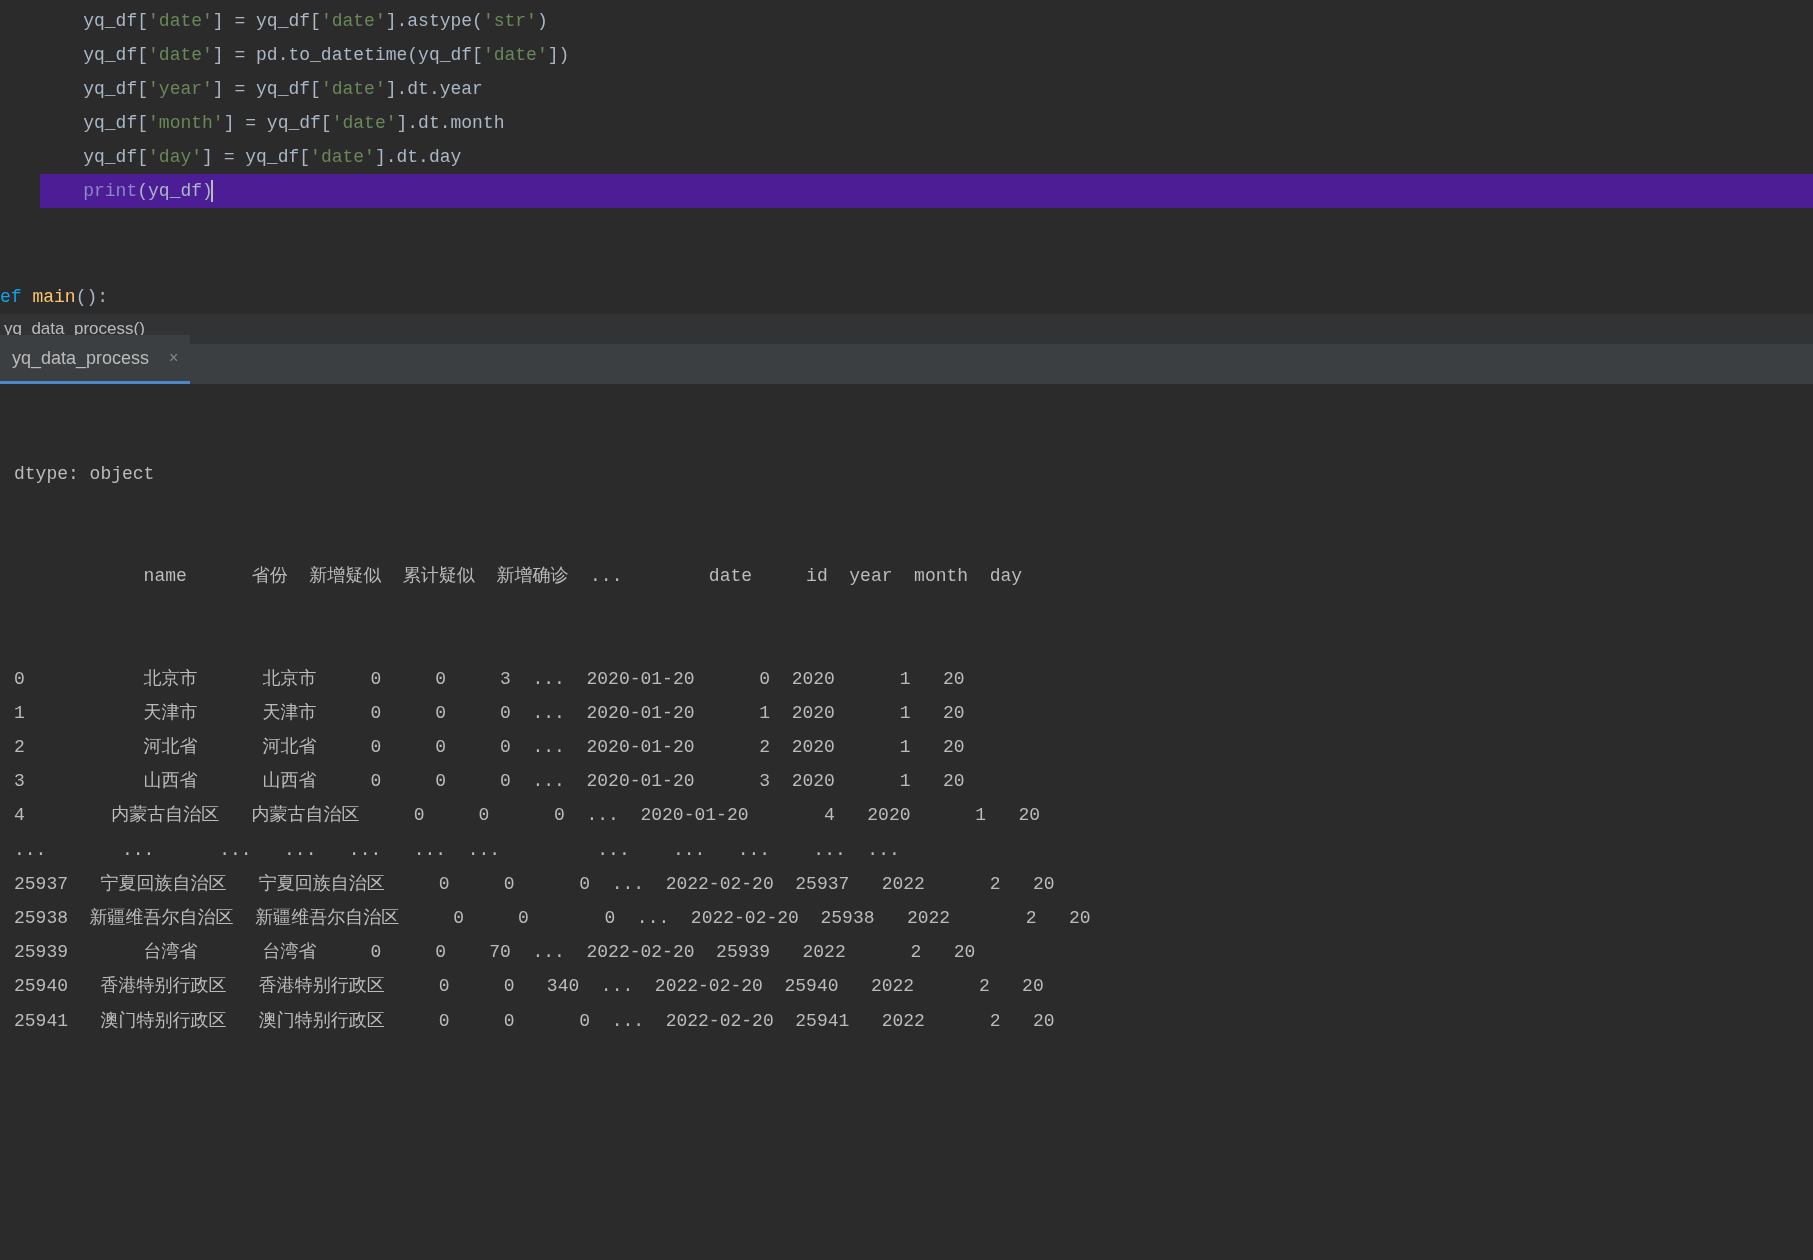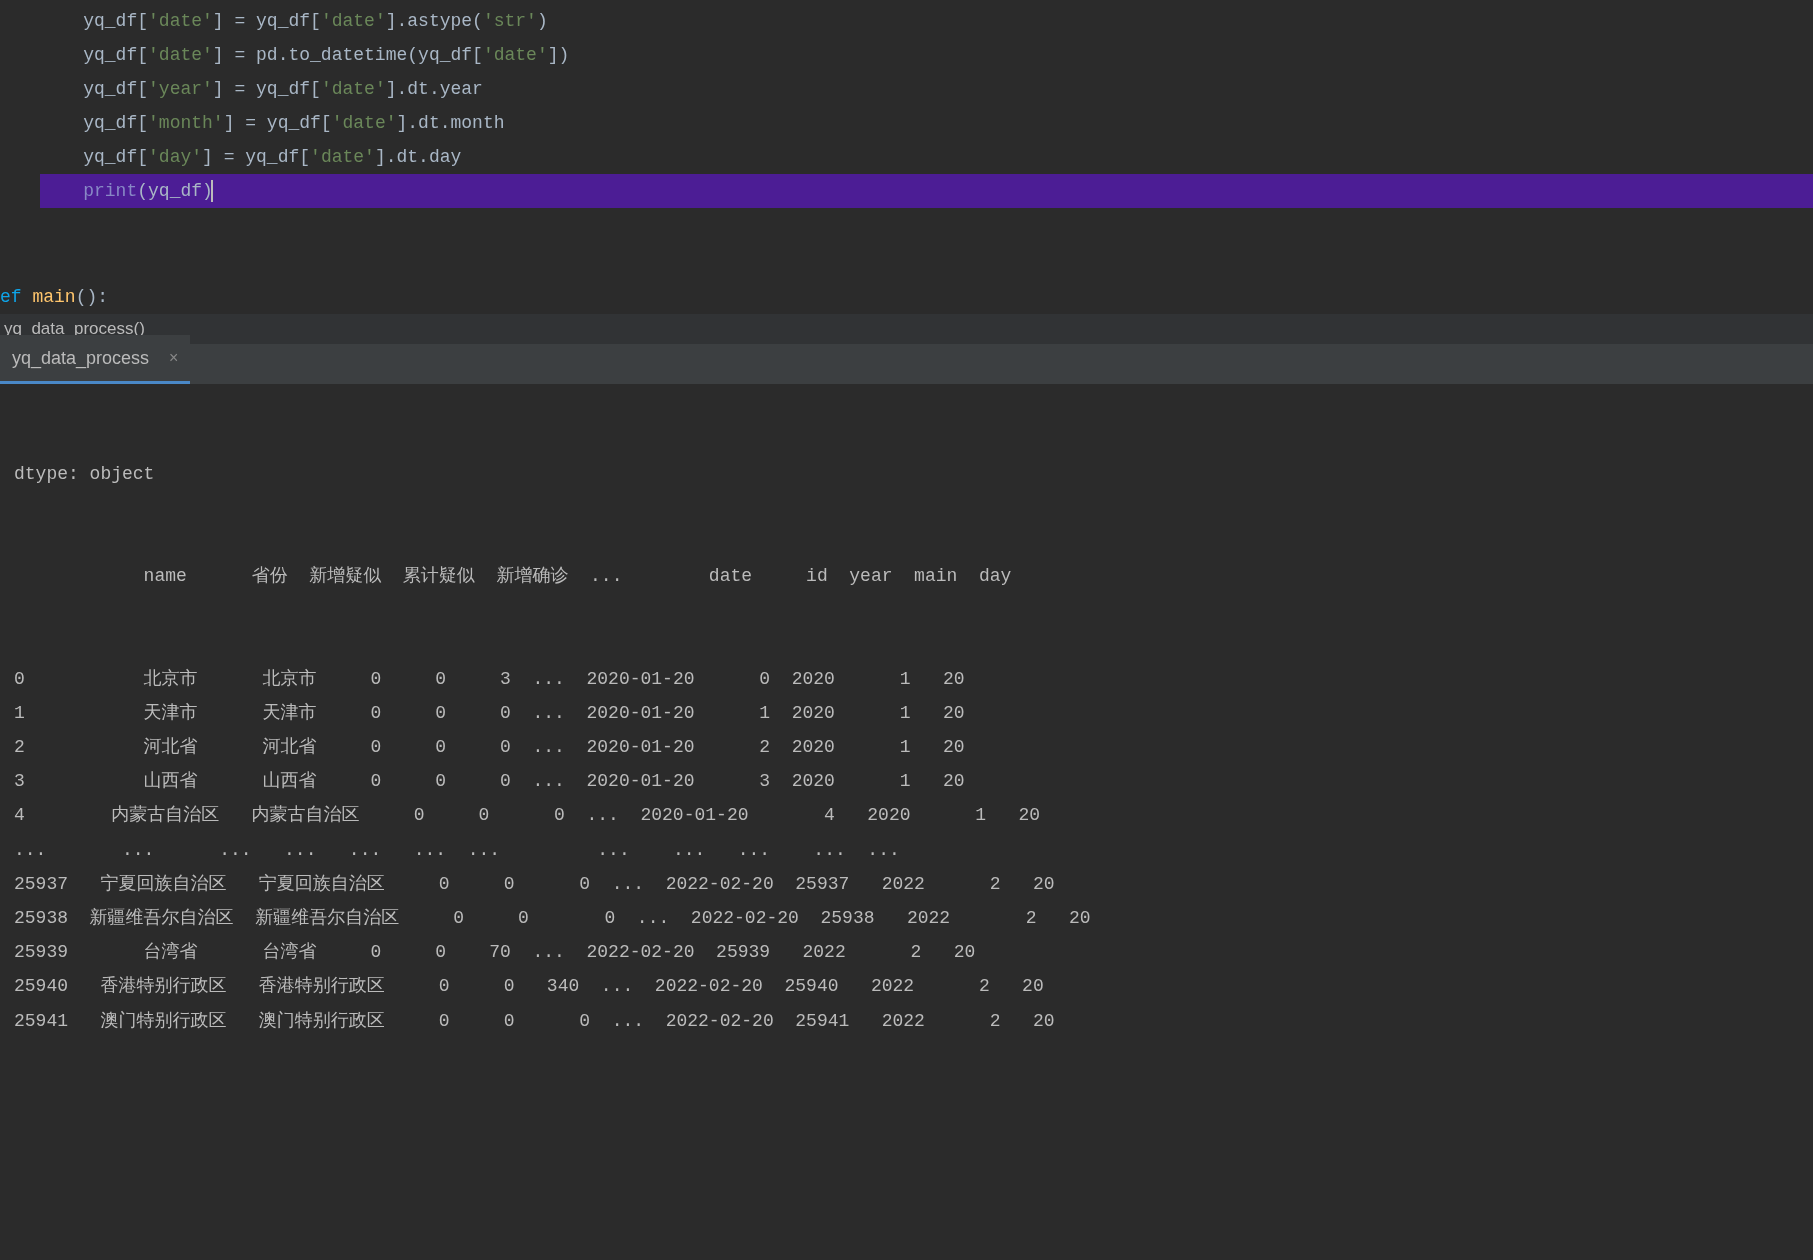--- a/index.html
+++ b/index.html
@@ -93,16 +93,16 @@
 
 <div class="tab-bar">
   <div class="tab">
     <span>yq_data_process</span>
     <span class="close">×</span>
   </div>
 </div>
 
 <div class="console">
   <div class="row">dtype: object</div>
-  <div class="row">            name      省份  新增疑似  累计疑似  新增确诊  ...        date     id  year  main  day</div>
+  <div class="row">            name      省份  新增疑似  累计疑似  新增确诊  ...        date     id  year  month  day</div>
   <div id="console-rows"><div class="row">0           北京市      北京市     0     0     3  ...  2020-01-20      0  2020      1   20</div><div class="row">1           天津市      天津市     0     0     0  ...  2020-01-20      1  2020      1   20</div><div class="row">2           河北省      河北省     0     0     0  ...  2020-01-20      2  2020      1   20</div><div class="row">3           山西省      山西省     0     0     0  ...  2020-01-20      3  2020      1   20</div><div class="row">4        内蒙古自治区   内蒙古自治区     0     0      0  ...  2020-01-20       4   2020      1   20</div><div class="row">...       ...      ...   ...   ...   ...  ...         ...    ...   ...    ...  ...</div><div class="row">25937   宁夏回族自治区   宁夏回族自治区     0     0      0  ...  2022-02-20  25937   2022      2   20</div><div class="row">25938  新疆维吾尔自治区  新疆维吾尔自治区     0     0       0  ...  2022-02-20  25938   2022       2   20</div><div class="row">25939       台湾省      台湾省     0     0    70  ...  2022-02-20  25939   2022      2   20</div><div class="row">25940   香港特别行政区   香港特别行政区     0     0   340  ...  2022-02-20  25940   2022      2   20</div><div class="row">25941   澳门特别行政区   澳门特别行政区     0     0      0  ...  2022-02-20  25941   2022      2   20</div></div>
   <div class="row">&nbsp;</div>
 </div>
 
 </body></html>

